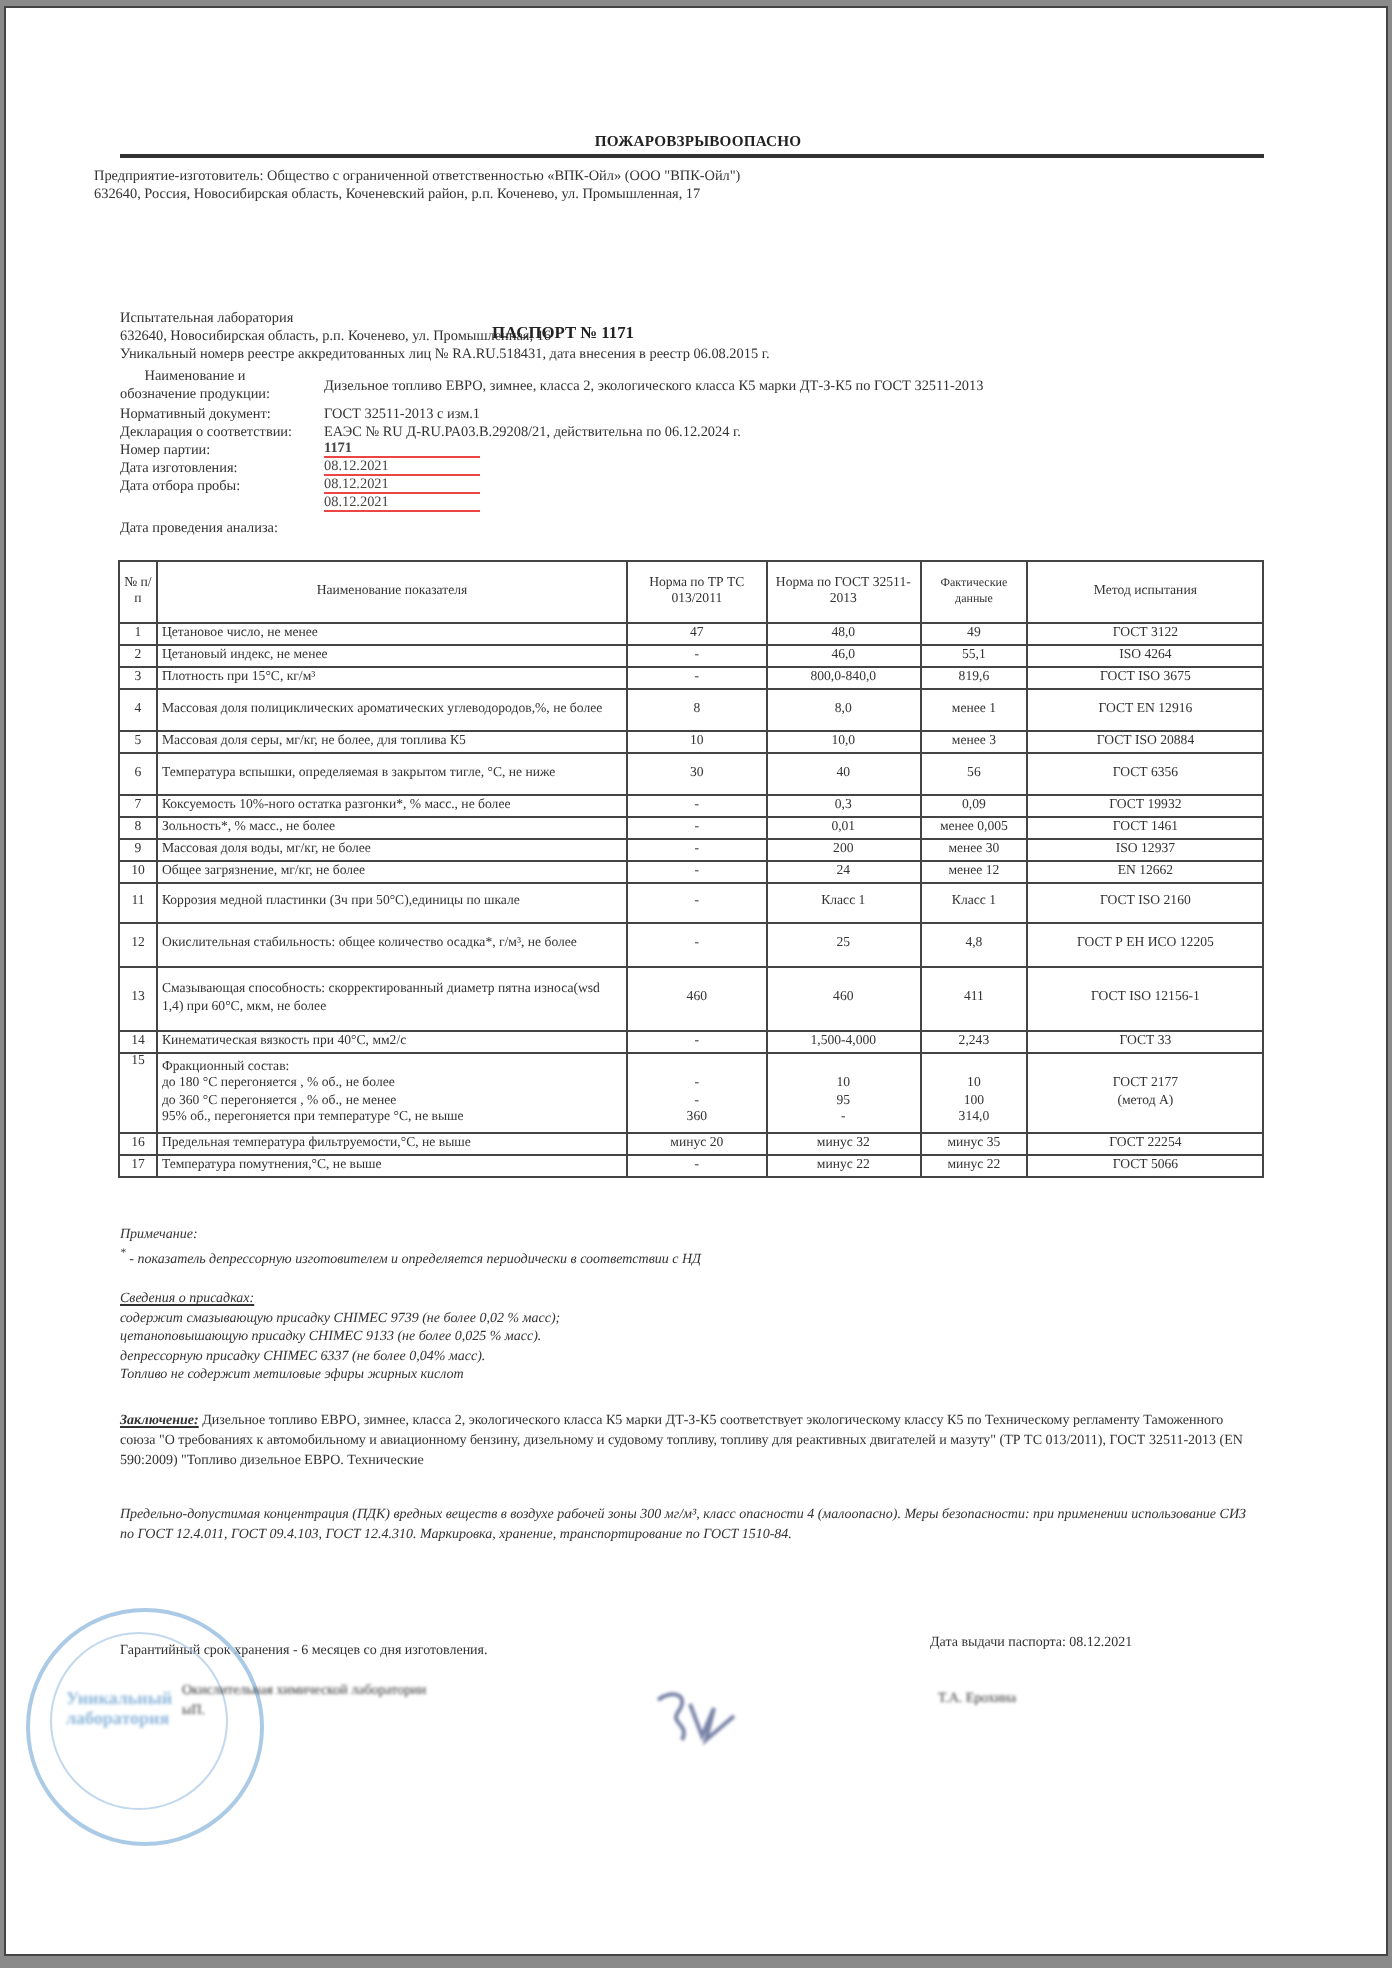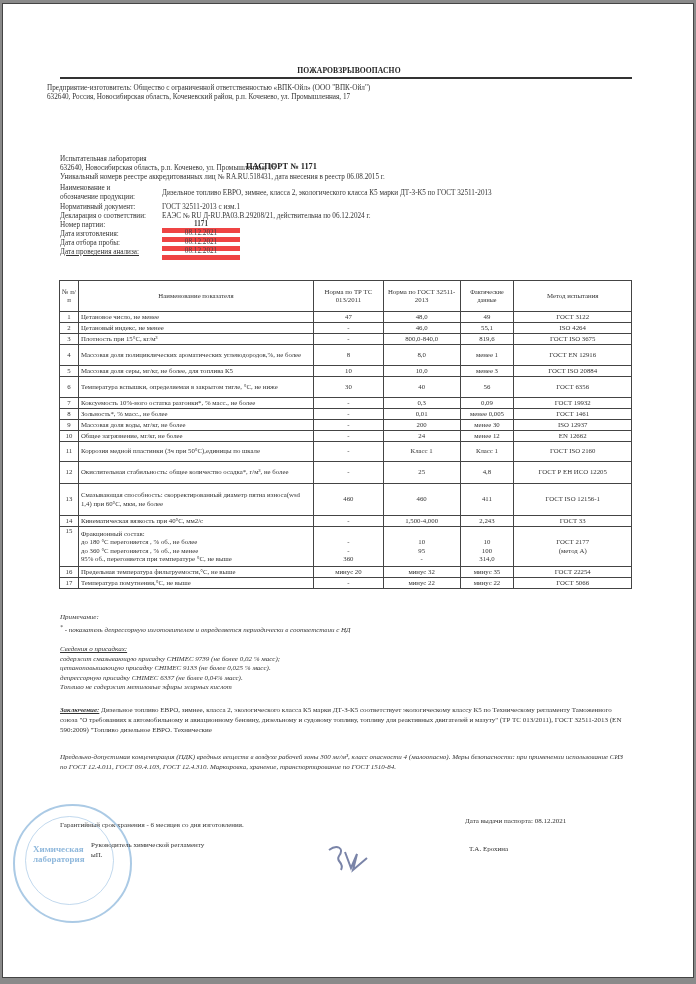--- a/index.html
+++ b/index.html
@@ -5,21 +5,21 @@
   html, body { margin:0; padding:0; }
   body { width:696px; height:984px; background:#8a8a8a; font-family:"Liberation Serif", serif; color:#222; }
   .page { position:absolute; left:2px; top:3px; width:692px; height:975px; background:#fff; border:1px solid #444; box-sizing:border-box; overflow:hidden; }
   .abs { position:absolute; }
   .hazard { left:0; top:62px; width:692px; text-align:center; font-size:7.6px; font-weight:bold; letter-spacing:0.1px; }
   .hazard-line { left:57px; top:73px; width:572px; height:2px; background:#333; }
   .small { font-size:7.2px; line-height:9px; color:#333; }
   .title { left:0; top:158px; width:557px; text-align:center; font-size:8.4px; font-weight:bold; }
   .field-label { font-size:7.2px; color:#333; }
   .field-value { font-size:7.2px; color:#333; }
-  .ul-val { font-size:7.2px; text-align:center; width:78px; border-bottom:5px solid #ef4444; color:#444; }
+  .ul-val { font-size:7.2px; text-align:left; width:78px; border-bottom:1px solid #ef4444; color:#444; }
   table.spec { position:absolute; left:56px; top:276px; width:573px; border-collapse:collapse; font-size:6.8px; color:#333; }
   table.spec td, table.spec th { border:1px solid #444; padding:0 2px; vertical-align:middle; font-weight:normal; line-height:8.5px; }
   table.spec th { text-align:center; height:30px; }
   table.spec td.c { text-align:center; }
   table.spec td.n { text-align:center; width:14px; }
   .note { font-size:7px; font-style:italic; color:#333; line-height:9.5px; }
   .u { text-decoration:underline;font-style:italic; }
   .para { font-size:7px; line-height:10px; color:#333; }
   .blur { filter:blur(0.7px); }
   .stamp { left:10px; top:800px; width:115px; height:115px; border-radius:50%; border:2px solid #8fb8dc; opacity:0.75; }
@@ -41,42 +41,42 @@
   </div>
 
   <div class="abs small" style="left:57px; top:122px;margin-top:29px;">
     <div>Испытательная лаборатория</div>
     <div>632640, Новосибирская область, р.п. Коченево, ул. Промышленная, 16</div>
     <div>Уникальный номерв реестре аккредитованных лиц № RA.RU.518431, дата внесения в реестр 06.08.2015 г.</div>
   </div>
 
   <div class="abs title">ПАСПОРТ  № 1171</div>
 
-  <div class="abs field-label" style="left:57px; top:180px; line-height:9px;">
+  <div class="abs field-label" style="left:57px; top:180px; line-height:9px;text-align:center;">
     <div>Наименование и</div>
     <div>обозначение продукции:</div>
   </div>
   <div class="abs field-value" style="left:159px; top:185px;">Дизельное топливо ЕВРО, зимнее, класса 2, экологического класса К5 марки ДТ-З-К5 по ГОСТ 32511-2013</div>
 
   <div class="abs field-label" style="left:57px; top:199px;">Нормативный документ:</div>
   <div class="abs field-value" style="left:159px; top:199px;">ГОСТ 32511-2013 с изм.1</div>
 
   <div class="abs field-label" style="left:57px; top:208px;">Декларация о соответствии:</div>
   <div class="abs field-value" style="left:159px; top:208px;">ЕАЭС № RU Д-RU.РА03.В.29208/21, действительна по 06.12.2024 г.</div>
 
   <div class="abs field-label" style="left:57px; top:217px;">Номер партии:</div>
   <div class="abs ul-val" style="left:159px; top:216px; font-weight:bold;">1171</div>
 
   <div class="abs field-label" style="left:57px; top:226px;">Дата изготовления:</div>
   <div class="abs ul-val" style="left:159px; top:225px;">08.12.2021</div>
 
   <div class="abs field-label" style="left:57px; top:235px;">Дата отбора пробы:</div>
   <div class="abs ul-val" style="left:159px; top:234px;">08.12.2021</div>
 
-  <div class="abs field-label" style="left:57px; top:244px;text-decoration:underline;">Дата проведения анализа:</div>
+  <div class="abs field-label" style="left:57px; top:256px;">Дата проведения анализа:</div>
   <div class="abs ul-val" style="left:159px; top:243px;">08.12.2021</div>
 
   <table class="spec">
     <colgroup>
       <col style="width:18px">
         <col style="width:236px">
         <col style="width:70px">
         <col style="width:77px">
         <col style="width:54px">
         <col style="width:118px">
@@ -271,28 +271,28 @@
     <span class="u" style="font-weight:bold;">Заключение:</span><span> Дизельное топливо ЕВРО, зимнее, класса 2, экологического класса К5 марки ДТ-З-К5 соответствует экологическому классу К5 по Техническому регламенту Таможенного союза "О требованиях к автомобильному и авиационному бензину, дизельному и судовому топливу, топливу для реактивных двигателей и мазуту" (ТР ТС 013/2011), ГОСТ 32511-2013 (EN 590:2009)  "Топливо дизельное ЕВРО. Технические</span>
   </div>
 
   <div class="abs para" style="left:57px; top:748px; width:568px; font-style:italic;">Предельно-допустимая концентрация (ПДК) вредных веществ в воздухе рабочей зоны 300 мг/м³, класс опасности 4 (малоопасно). Меры безопасности: при применении использование СИЗ по ГОСТ 12.4.011, ГОСТ 09.4.103, ГОСТ 12.4.310. Маркировка, хранение, транспортирование по ГОСТ 1510-84.</div>
 
   <div class="abs para" style="left:57px; top:796px;margin-top:20px;">Гарантийный срок хранения - 6 месяцев со дня изготовления.</div>
 
   <div class="abs stamp"></div>
   <div class="abs stamp-inner"></div>
   <div class="abs stamp-text blur">
-    <div>Химическая</div>
+    <div>Уникальный</div>
     <div>лаборатория</div>
   </div>
 
   <div class="abs para" style="left:462px; top:812px;">Дата выдачи паспорта: 08.12.2021</div>
 
   <div class="abs para blur" style="left:88px; top:836px;">
-    <div>Руководитель химической регламенту</div>
+    <div>Окислительная химической лаборатории</div>
     <div>ыП.</div>
   </div>
 
   <svg class="abs sig blur" viewBox="0 0 50 34">
     <path d="M6 8 C14 2,22 6,16 14 C12 20,22 20,18 28 M22 10 L28 26 L34 12 L30 28 L44 16" fill="none" stroke="#7a84a8" stroke-width="2"></path>
   </svg>
 
   <div class="abs para blur" style="left:466px; top:840px;">Т.А. Ерохина</div>
 
 </div>

